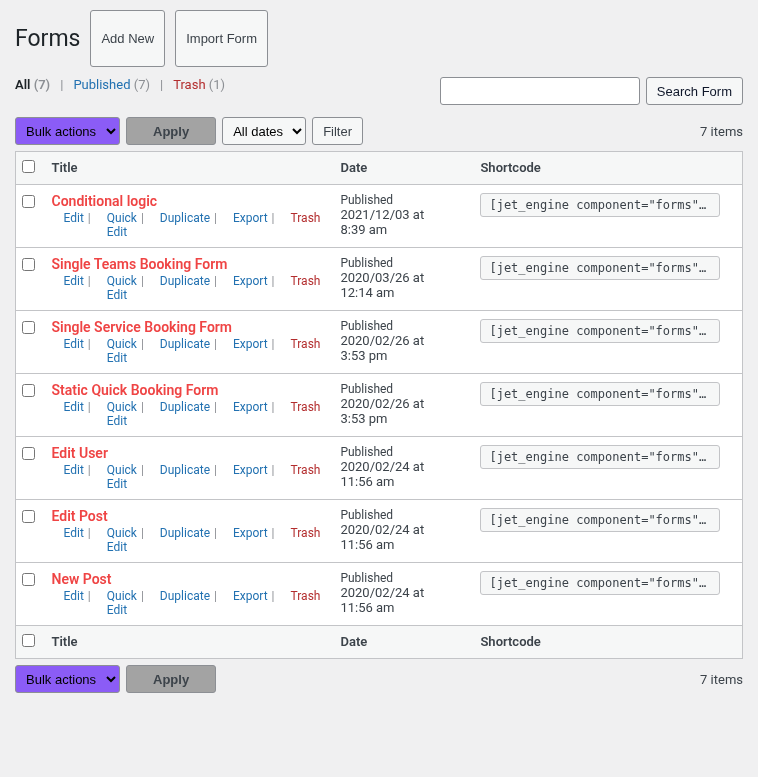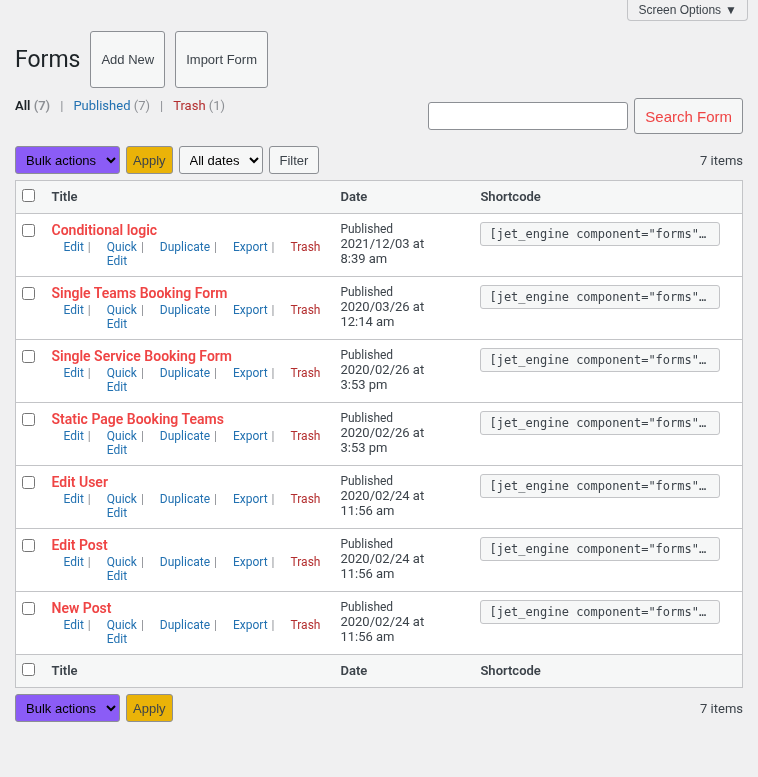--- a/index.html
+++ b/index.html
@@ -103,24 +103,24 @@
       font-size: 13px;
       width: 200px;
       height: 28px;
       background: #fff;
     }
     .search-btn {
       background: #f6f7f7;
       border: 1px solid #8c8f94;
       border-radius: 3px;
       padding: 3px 10px;
-      font-size: 15px;
-      cursor: pointer;
-      height: 36px;
-      color: #ef4444;
+      font-size: 13px;
+      cursor: pointer;
+      height: 28px;
+      color: #0f172a;
     }
     .tablenav {
       display: flex;
       align-items: center;
       justify-content: space-between;
       margin-bottom: 6px;
       clear: both;
     }
     .tablenav-left {
       display: flex;
@@ -134,28 +134,29 @@
     .bulk-select {
       border: 1px solid #8c8f94;
       border-radius: 3px;
       padding: 3px 6px;
       font-size: 13px;
       height: 28px;
       background: #8b5cf6;
       cursor: pointer;
     }
     .apply-btn {
-      background: #eab308;
-      border: 1px solid #8c8f94;
-      border-radius: 3px;
-      padding: 3px 6px;
+      background: #a3a3a3;
+      border: 1px solid #8c8f94;
+      border-radius: 3px;
+      padding: 3px 26px;
       font-size: 13px;
       cursor: pointer;
       height: 28px;
       color: #3c434a;
+      font-weight: bold;
     }
     .date-select {
       border: 1px solid #8c8f94;
       border-radius: 3px;
       padding: 3px 6px;
       font-size: 13px;
       height: 28px;
       background: #f6f7f7;
       cursor: pointer;
     }
@@ -275,26 +276,20 @@
     .wp-list-table tfoot th {
       border-top: 1px solid #c3c4c7;
       border-bottom: none;
     }
   </style>
 </head>
 <body>
 
 <div class="page-wrapper">
 
-  <div class="top-bar">
-    <button class="screen-options-btn">
-      <span>Screen Options</span>
-      <span>▼</span>
-    </button>
-  </div>
 
   <div class="main-content">
 
     <div class="page-title-area">
       <h1 class="page-title">Forms</h1>
       <button class="btn btn-primary">Add New</button>
       <button class="btn btn-primary">Import Form</button>
     </div>
 
     <div class="header-area">
@@ -420,21 +415,21 @@
               <span style="display: block;">2020/02/26 at</span>
               <span style="display: block;">3:53 pm</span>
             </td>
             <td class="column-shortcode">
               <span class="shortcode-cell">[jet_engine component="forms" _form_id:</span>
             </td>
           </tr>
           <tr style="background: rgb(255, 255, 255);">
             <td class="check-column"><input type="checkbox" style=""></td>
             <td class="column-title">
-              <a href="#" class="row-title">Static Page Booking Teams</a>
+              <a href="#" class="row-title">Static Quick Booking Form</a>
               <div class="row-actions">
                 <a href="#">Edit</a>
                 <span class="sep"> | </span>
                 <a href="#">Quick Edit</a>
                 <span class="sep"> | </span>
                 <a href="#">Duplicate</a>
                 <span class="sep"> | </span>
                 <a href="#">Export</a>
                 <span class="sep"> | </span>
                 <a href="#" style="color: rgb(179, 45, 46);">Trash</a>

